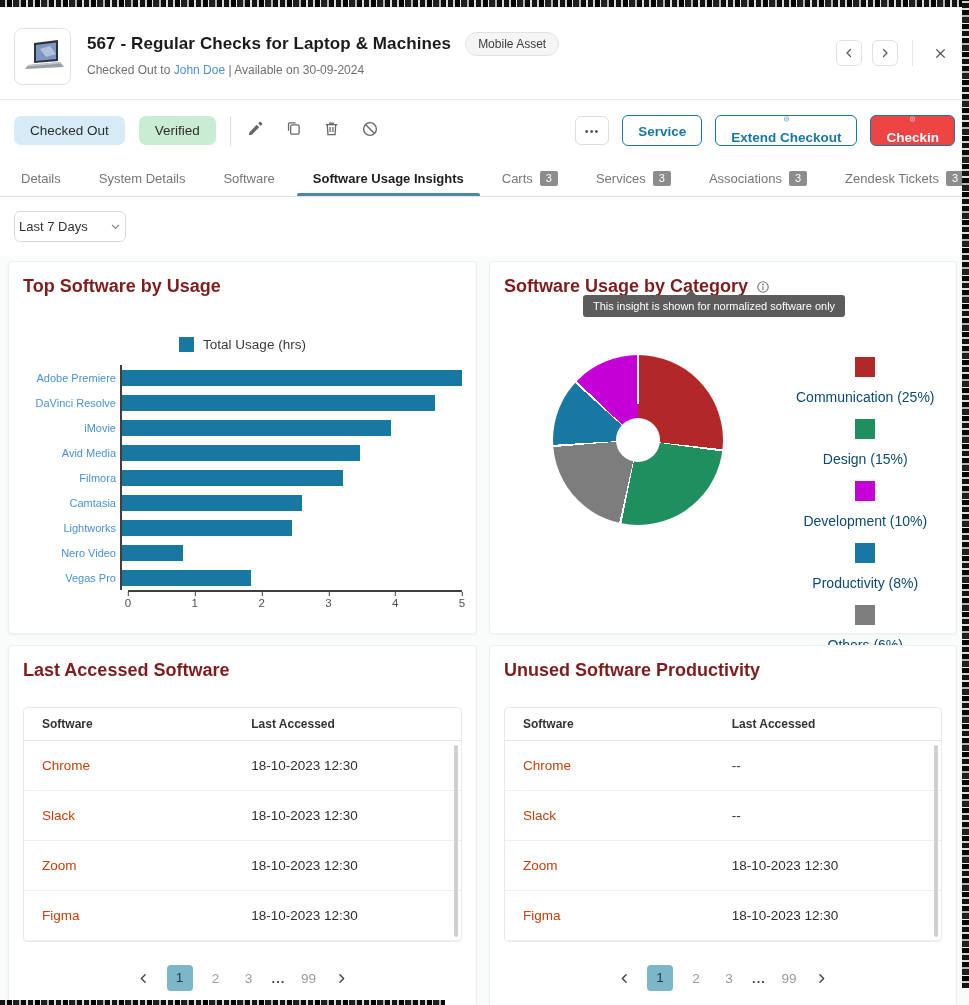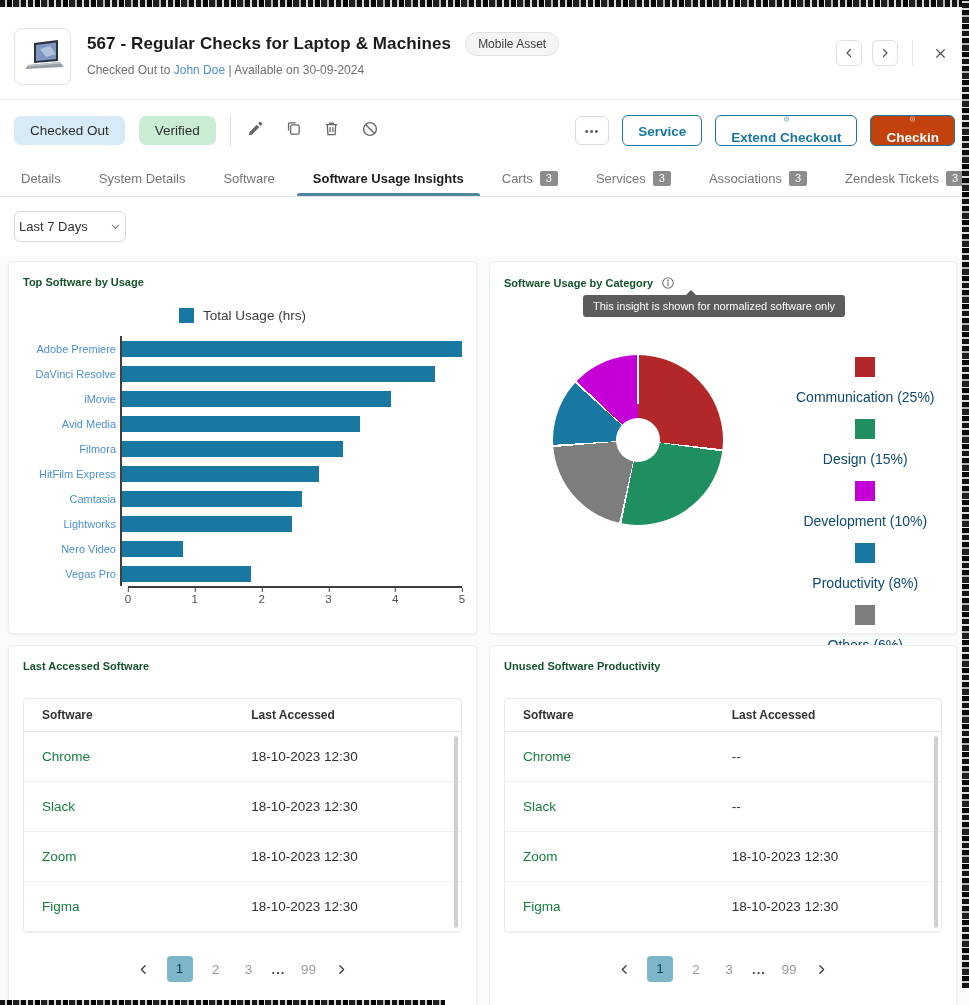--- a/index.html
+++ b/index.html
@@ -31,43 +31,43 @@
 
   
   .toolbar { display:flex; align-items:center; padding:15px 14px; }
   .chip { display:inline-block; font-size:13.5px; color:#2d2d2d; border-radius:7px; padding:7px 16px; margin-right:14px; }
   .tb-divider { width:1px; height:30px; background:#ddd; margin:0 10px 0 0; }
   .icon-btn { width:30px; height:30px; display:flex; align-items:center; justify-content:center; cursor:pointer; }
   .tb-right { margin-left:auto; display:flex; align-items:center; gap:13px; }
   .more-btn { width:34px; height:29px; border:1px solid #ddd; border-radius:6px; background:#fff; color:#555; font-size:11px; letter-spacing:1px; display:flex; align-items:center; justify-content:center; cursor:pointer; }
   .btn { height:31px; border-radius:6px; font-size:13.5px; font-weight:bold; display:flex; align-items:center; gap:8px; padding:0 15px; cursor:pointer; font-family:inherit;flex-direction:column; }
   .btn-outline { background:#fff; border:1px solid #1878a2; color:#1878a2; }
-  .btn-fill { background:#c2410c; border:1px solid #1878a2; color:#fff; }
+  .btn-fill { background:#ef4444; border:1px solid #1878a2; color:#fff; }
 
   
   .tabs { display:flex; align-items:stretch; border-bottom:1px solid #e3e3e3; height:36px; padding:0 2px; overflow:hidden; white-space:nowrap; }
   .tab { position:relative; display:flex; align-items:center; gap:7px; padding:0 19px; font-size:13px; color:#767676; cursor:pointer; }
   .tab.active { color:#1d1d1d; font-weight:bold; }
   .tab.active::after { content:""; position:absolute; left:3px; right:3px; bottom:0; height:3px; background:#4e87a0; border-radius:2px 2px 0 0; }
   .tab-badge { background:#8c8c8c; color:#fff; font-size:11px; font-weight:normal; padding:2px 6px; border-radius:2px; line-height:1; }
 
   
   .filter-bar { padding:14px; background:#fff; }
   .select { display:inline-flex; align-items:center; gap:22px; border:1px solid #d8d8d8; border-radius:6px; padding:7px 4px; font-size:13px; color:#333; cursor:pointer; background:#fff; }
 
   
   .cards-region { background:#fafbfb; padding:5px 12px 15px 8px; }
   .cards-grid { display:grid; grid-template-columns:469px 468px; gap:11px 12px; }
   .card { background:#fff; border:1px solid #efefef; border-radius:4px; box-shadow:0 1px 3px rgba(0,0,0,.05); padding:14px; position:relative; }
   .card.chart-card { height:373px; }
   .card.table-card { height:369px; }
-  .card-title { font-size:11px; font-weight:bold; color:#14532d; display:flex; align-items:center; gap:8px; }
-
-  
-  .legend-row { display:flex; justify-content:center; align-items:center; gap:9px; margin-top:20px; }
+  .card-title { font-size:18px; font-weight:bold; color:#7f1d1d; display:flex; align-items:center; gap:8px; }
+
+  
+  .legend-row { display:flex; justify-content:center; align-items:center; gap:9px; margin-top:40px; }
   .legend-swatch { width:15px; height:15px; flex:none; }
   .legend-text { font-size:13.5px; color:#3a3a3a; }
   .bars { margin-top:13px; }
   .bar-row { display:flex; align-items:center; height:25px; }
   .bar-label { width:97px; flex:none; text-align:right; padding-right:4px; font-size:11px; color:#4a90d2; }
   .bar-track { flex:1; align-self:stretch; border-left:2px solid #3f3f3f; display:flex; align-items:center; }
   .bar { height:18px; border-top:1px solid #fff; border-bottom:1px solid #fff; }
   .x-axis { margin-left:105px; border-top:2px solid #3f3f3f; position:relative; height:24px; }
   .x-tick { position:absolute; top:5px; transform:translateX(-50%); font-size:11.5px; color:#4f4f4f; }
   .x-tick::before { content:""; position:absolute; left:50%; top:-5px; width:1px; height:4px; background:#3f3f3f; }
@@ -81,21 +81,21 @@
   .pie-legend-item { display:flex; align-items:center; gap:12px; margin-bottom:14px; font-size:14px; color:#0c4a6e;flex-direction:column; }
   .pie-swatch { width:20px; height:20px; flex:none; }
 
   
   .tbl { margin-top:26px; border:1px solid #e9e9e9; border-radius:4px; position:relative; }
   .tbl-head { display:flex; align-items:center; height:33px; border-bottom:1px solid #e4e4e4; font-size:12px; font-weight:bold; color:#333; }
   .cell-1 { width:52%; padding-left:18px; }
   .cell-2 { flex:1; }
   .tbl-row { display:flex; align-items:center; height:50px; border-bottom:1px solid #f0f0f0; font-size:13.5px; color:#2e2e2e; }
   .tbl-row:last-child { border-bottom:none; }
-  .tbl-row .sw-link { color:#15803d; text-decoration:none; cursor:pointer; }
+  .tbl-row .sw-link { color:#c2410c; text-decoration:none; cursor:pointer; }
   .scroll-thumb { position:absolute; right:3px; top:37px; bottom:4px; width:4px; background:#cfcfcf; border-radius:2px; cursor:grab; }
   .pager { display:flex; justify-content:center; align-items:center; gap:13px; margin-top:23px; }
   .pg-num { min-width:20px; text-align:center; font-size:13.5px; color:#9a9a9a; cursor:pointer; }
   .pg-num.active { width:26px; height:26px; line-height:26px; background:#7db6c8; border-radius:4px; color:#203d49; }
   .pg-ellipsis { color:#444; font-weight:bold; letter-spacing:1px; font-size:13px; }
   .pg-arrow { display:flex; align-items:center; justify-content:center; width:20px; height:20px; cursor:pointer; }
 </style>
 </head>
 <body>
 
@@ -272,26 +272,20 @@
                 <div class="bar" style="width: 70%; background: rgb(24, 120, 162);"></div>
               </div>
             </div>
             <div class="bar-row">
               <div class="bar-label">Filmora</div>
               <div class="bar-track">
                 <div class="bar" style="width: 65%; background: rgb(24, 120, 162);"></div>
               </div>
             </div>
             <div class="bar-row">
-              <div class="bar-label">HitFilm Express</div>
-              <div class="bar-track">
-                <div class="bar" style="width: 58%; background: rgb(24, 120, 162);"></div>
-              </div>
-            </div>
-            <div class="bar-row">
               <div class="bar-label">Camtasia</div>
               <div class="bar-track">
                 <div class="bar" style="width: 53%; background: rgb(24, 120, 162);"></div>
               </div>
             </div>
             <div class="bar-row">
               <div class="bar-label">Lightworks</div>
               <div class="bar-track">
                 <div class="bar" style="width: 50%; background: rgb(24, 120, 162);"></div>
               </div>

